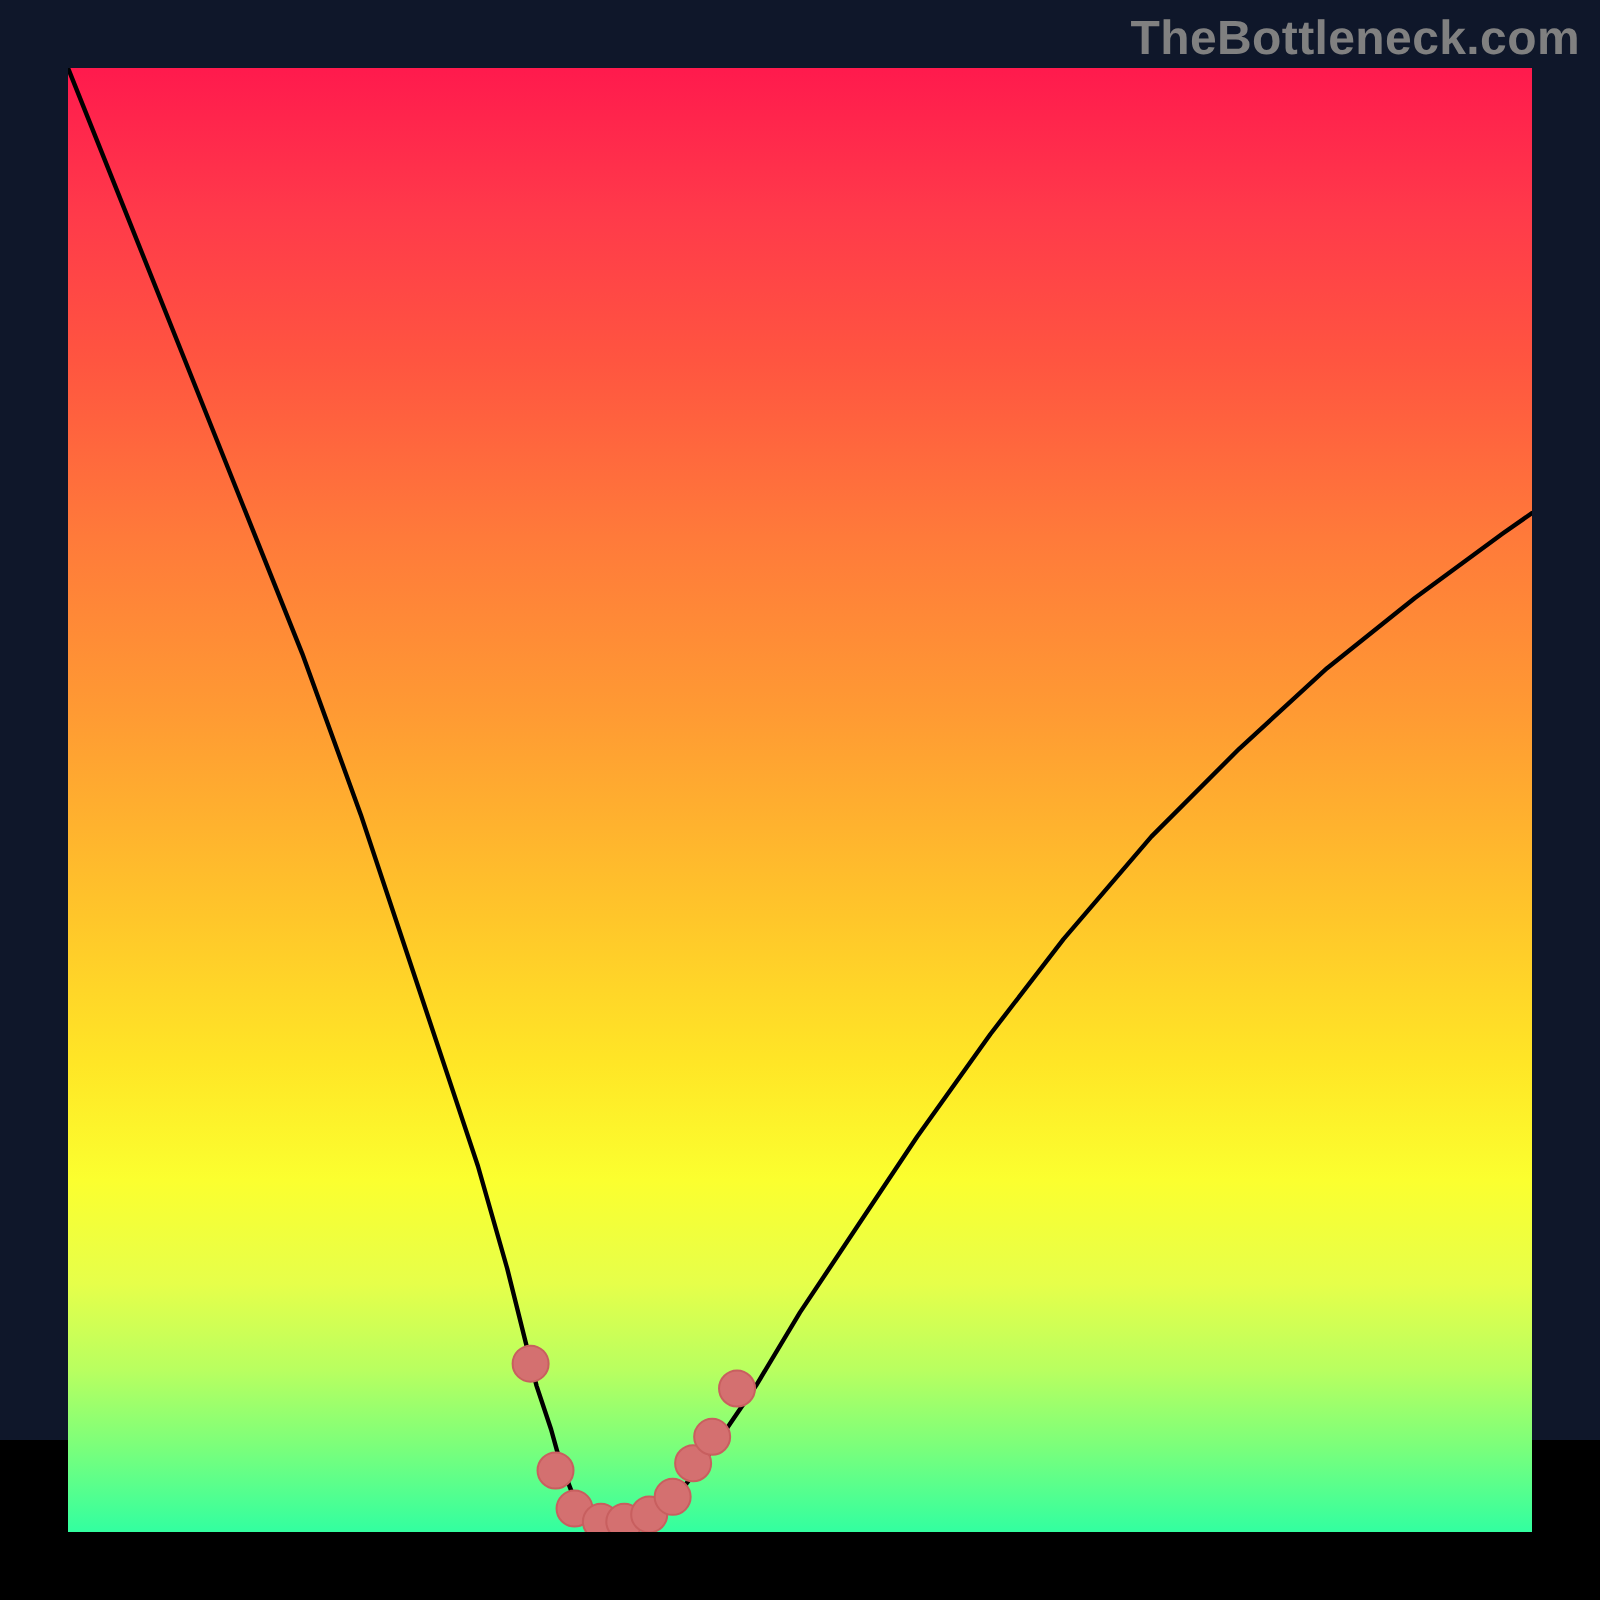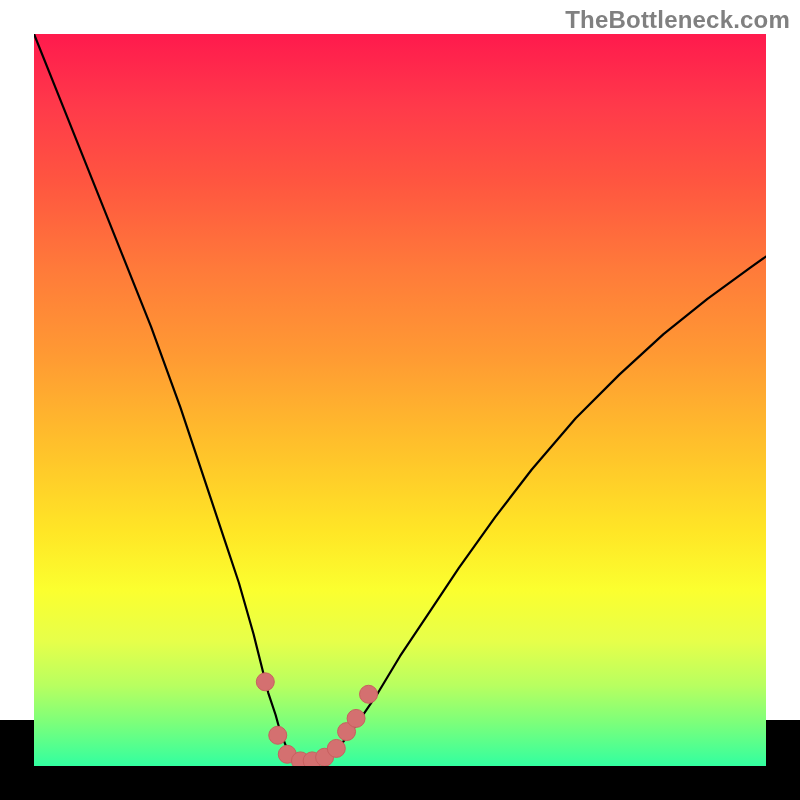--- a/index.html
+++ b/index.html
@@ -9,21 +9,21 @@
     height: 800px;
     background: #000;
     overflow: hidden;
   }
   .frame {
     position: absolute;
     left: 0;
     top: 0;
     width: 800px;
     height: 720px;
-    background: #ffffff;
+    background: #0f172a;
   }
   .plot-area {
     position: absolute;
     left: 34px;
     top: 34px;
     width: 732px;
     height: 732px;
     background: linear-gradient(to bottom,
       #ff1a4d 0%,
       #ff3a4a 10%,

